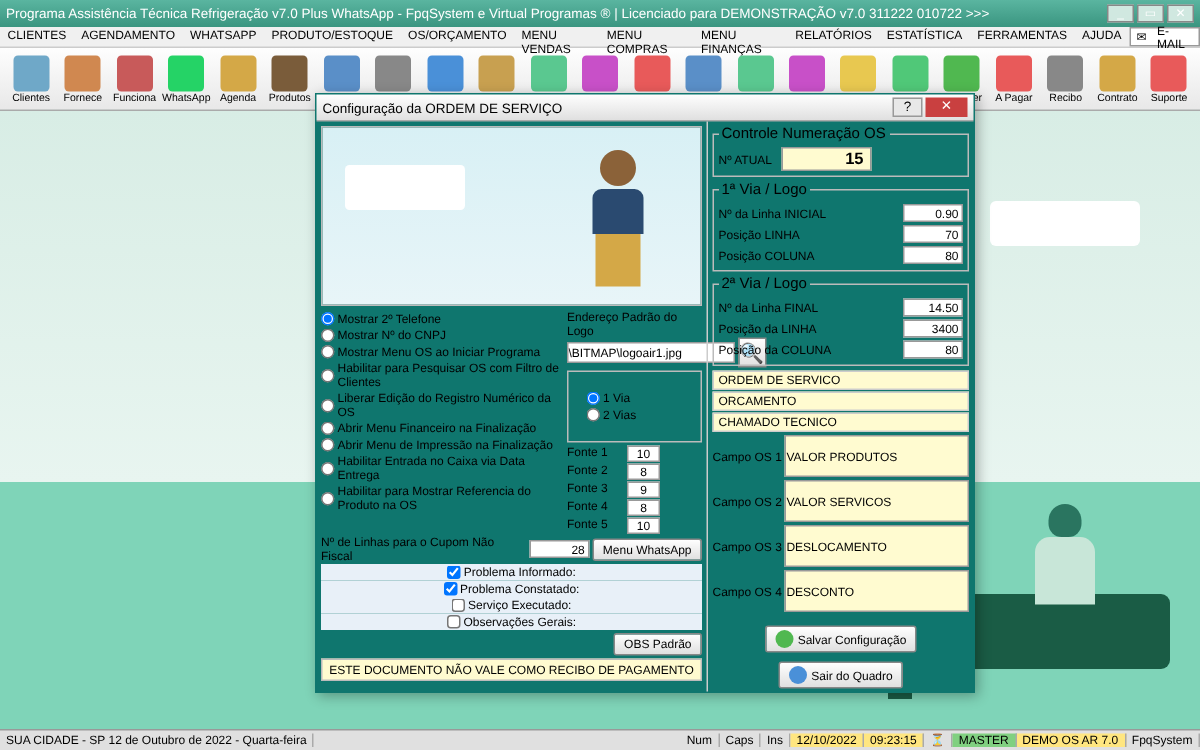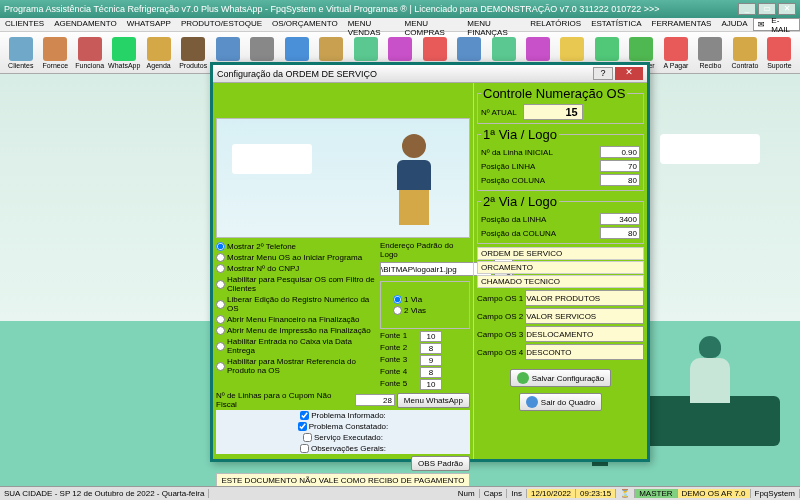--- a/index.html
+++ b/index.html
@@ -20,56 +20,56 @@
 .woman { position: absolute; bottom: 60px; right: 60px; width: 60px; height: 90px; }
 .woman-head { width: 22px; height: 22px; background: #2a7560; border-radius: 50% 50% 40% 40%; margin: 0 auto; }
 .woman-body { width: 40px; height: 45px; background: #c8e6d8; border-radius: 10px 10px 0 0; margin: 0 auto; }
 .sofa { position: absolute; bottom: 40px; right: 20px; width: 140px; height: 50px; background: #1a5c45; border-radius: 6px; }
 .statusbar { position: absolute; bottom: 0; left: 0; right: 0; height: 14px; background: #e0e0e0; border-top: 1px solid #999; display: flex; font-size: 8px; align-items: center; }
 .statusbar span { padding: 0 4px; border-right: 1px solid #aaa; }
 .st-right { margin-left: auto; display: flex; }
 .st-yellow { background: #ffe680; }
 .st-green { background: #80d080; }
 
-.dialog { position: absolute; top: 62px; left: 210px; width: 440px; height: 400px; background: #84cc16; border: 3px solid #0f766e; box-shadow: 2px 2px 8px rgba(0,0,0,0.3); }
+.dialog { position: absolute; top: 62px; left: 210px; width: 440px; height: 400px; background: #0f766e; border: 1px solid #0f766e; box-shadow: 2px 2px 8px rgba(0,0,0,0.3); }
 .dlg-title { height: 18px; background: linear-gradient(#fefefe,#e0e0e0); border-bottom: 1px solid #aaa; display: flex; align-items: center; font-size: 9px; padding: 0 4px; }
 .dlg-close { margin-left: auto; width: 28px; height: 13px; background: #c94040; color: #fff; text-align: center; font-size: 9px; }
 .dlg-help { width: 20px; height: 13px; background: #e8e8e8; border: 1px solid #999; text-align: center; font-size: 9px; margin-right: 2px; }
 .dlg-body { display: flex; height: calc(100% - 18px); font-size: 8px; }
-.dlg-left { width: 260px; padding: 3px; margin-top: 32px; }
+.dlg-left { width: 260px; padding: 3px; }
 .dlg-right { flex: 1; padding: 3px; border-left: 1px solid #ccc; }
 .illust { width: 254px; height: 120px; background: linear-gradient(#d8f0f5,#e8f5f8); border: 1px solid #bbb; position: relative; margin-bottom: 3px; }
 .illust-ac { position: absolute; top: 25px; left: 15px; width: 80px; height: 30px; background: #fff; border-radius: 3px; }
 .illust-person { position: absolute; top: 15px; right: 30px; width: 50px; height: 95px; }
 .illust-head { width: 24px; height: 24px; background: #8b6239; border-radius: 50%; margin: 0 auto; }
 .illust-body { width: 34px; height: 30px; background: #2a4a70; margin: 2px auto 0; border-radius: 6px 6px 0 0; }
 .illust-legs { width: 30px; height: 35px; background: #d4a847; margin: 0 auto; }
 .radio-row { display: flex; align-items: center; padding: 1px 0; gap: 2px; }
 .radio-row input { width: 9px; height: 9px; }
 .fld-row { display: flex; align-items: center; padding: 1px 0; gap: 2px; }
 .fld-row label { flex: 1; }
 .fld-row input[type=text] { width: 40px; height: 12px; font-size: 8px; border: 1px solid #999; padding: 0 2px; text-align: right; }
 .chk-row { display: flex; align-items: center; padding: 1px 0; gap: 2px; background: #e8f0f8; justify-content: center; }
 .chk-row input { width: 9px; height: 9px; }
 .btn { background: linear-gradient(#fefefe,#e0e0e0); border: 1px solid #888; padding: 2px 6px; font-size: 8px; cursor: pointer; display: inline-flex; align-items: center; gap: 3px; border-radius: 2px; }
 .btn-icon { width: 12px; height: 12px; border-radius: 50%; }
 .fieldgrp { border: 1px solid #bbb; padding: 3px; margin-bottom: 3px; }
-.fieldgrp legend { font-size: 13px; padding: 0 2px; }
+.fieldgrp legend { font-size: 10px; padding: 0 2px; }
 .num-disp { width: 60px; height: 16px; background: #fffbd0; border: 1px solid #999; text-align: right; padding: 1px 4px; font-weight: bold; font-size: 11px; }
 .hl-y { background: #fffbd0; padding: 1px 3px; border: 1px solid #ccc; margin: 1px 0; }
 .footer-note { background: #fffbd0; text-align: center; font-size: 8px; padding: 2px; border: 1px solid #bbb; margin-top: 2px; }
 .logo-row { display: flex; gap: 2px; align-items: center; margin-bottom: 2px; }
 .logo-row input[type=text] { flex: 1; height: 14px; font-size: 8px; border: 1px solid #999; }
 .mag-btn { width: 20px; height: 20px; border: 1px solid #888; background: linear-gradient(#fefefe,#e0e0e0); }
 .vias { border: 1px solid #bbb; padding: 12px; margin-bottom: 2px; }
 .fontes { display: grid; grid-template-columns: 40px 24px; row-gap: 1px; font-size: 8px; }
 .fontes input { width: 22px; height: 11px; font-size: 8px; border: 1px solid #999; text-align: center; }
 .campos { font-size: 8px; }
 .campos-row { display: flex; gap: 2px; padding: 1px 0; align-items: center; }
-.campos-row input { flex: 1; height: 16px; font-size: 8px; border: 1px solid #999; background: #fffbd0; }
+.campos-row input { flex: 1; height: 28px; font-size: 8px; border: 1px solid #999; background: #fffbd0; }
 </style>
 </head>
 <body>
 
 <div class="titlebar">
   <span>Programa Assistência Técnica Refrigeração v7.0 Plus WhatsApp - FpqSystem e Virtual Programas ® | Licenciado para  DEMONSTRAÇÃO v7.0 311222 010722 &gt;&gt;&gt;</span>
   <div class="winbtns">
     <div class="winbtn">_</div>
     <div class="winbtn">▭</div>
     <div class="winbtn">✕</div>
@@ -216,25 +216,25 @@
           </div>
       </div>
       <div style="display:flex;gap:4px">
         <div style="flex:1" id="radios">
             <div class="radio-row">
               <input type="radio" checked="" style="">
               <span>Mostrar 2º Telefone</span>
             </div>
             <div class="radio-row">
               <input type="radio" style="">
+              <span>Mostrar Nº do CNPJ</span>
+            </div>
+            <div class="radio-row">
+              <input type="radio" style="">
               <span>Mostrar Menu OS ao Iniciar Programa</span>
-            </div>
-            <div class="radio-row">
-              <input type="radio" style="">
-              <span>Mostrar Nº do CNPJ</span>
             </div>
             <div class="radio-row">
               <input type="radio" style="">
               <span>Habilitar para Pesquisar OS com Filtro de Clientes</span>
             </div>
             <div class="radio-row">
               <input type="radio" style="">
               <span>Liberar Edição do Registro Numérico da OS</span>
             </div>
             <div class="radio-row">
@@ -328,20 +328,24 @@
             <label>Posição LINHA</label>
             <input type="text" value="70" style="">
           </div>
         <div class="fld-row">
             <label>Posição COLUNA</label>
             <input type="text" value="80" style="">
           </div>
       </fieldset>
       <fieldset class="fieldgrp">
         <legend>2ª Via / Logo</legend>
+        <div class="fld-row">
+            <label>Nº da Linha FINAL</label>
+            <input type="text" value="14.50" style="">
+          </div>
         <div class="fld-row">
             <label>Posição da LINHA</label>
             <input type="text" value="3400" style="">
           </div>
         <div class="fld-row">
             <label>Posição da COLUNA</label>
             <input type="text" value="80" style="">
           </div>
       </fieldset>
       <div id="hl">

